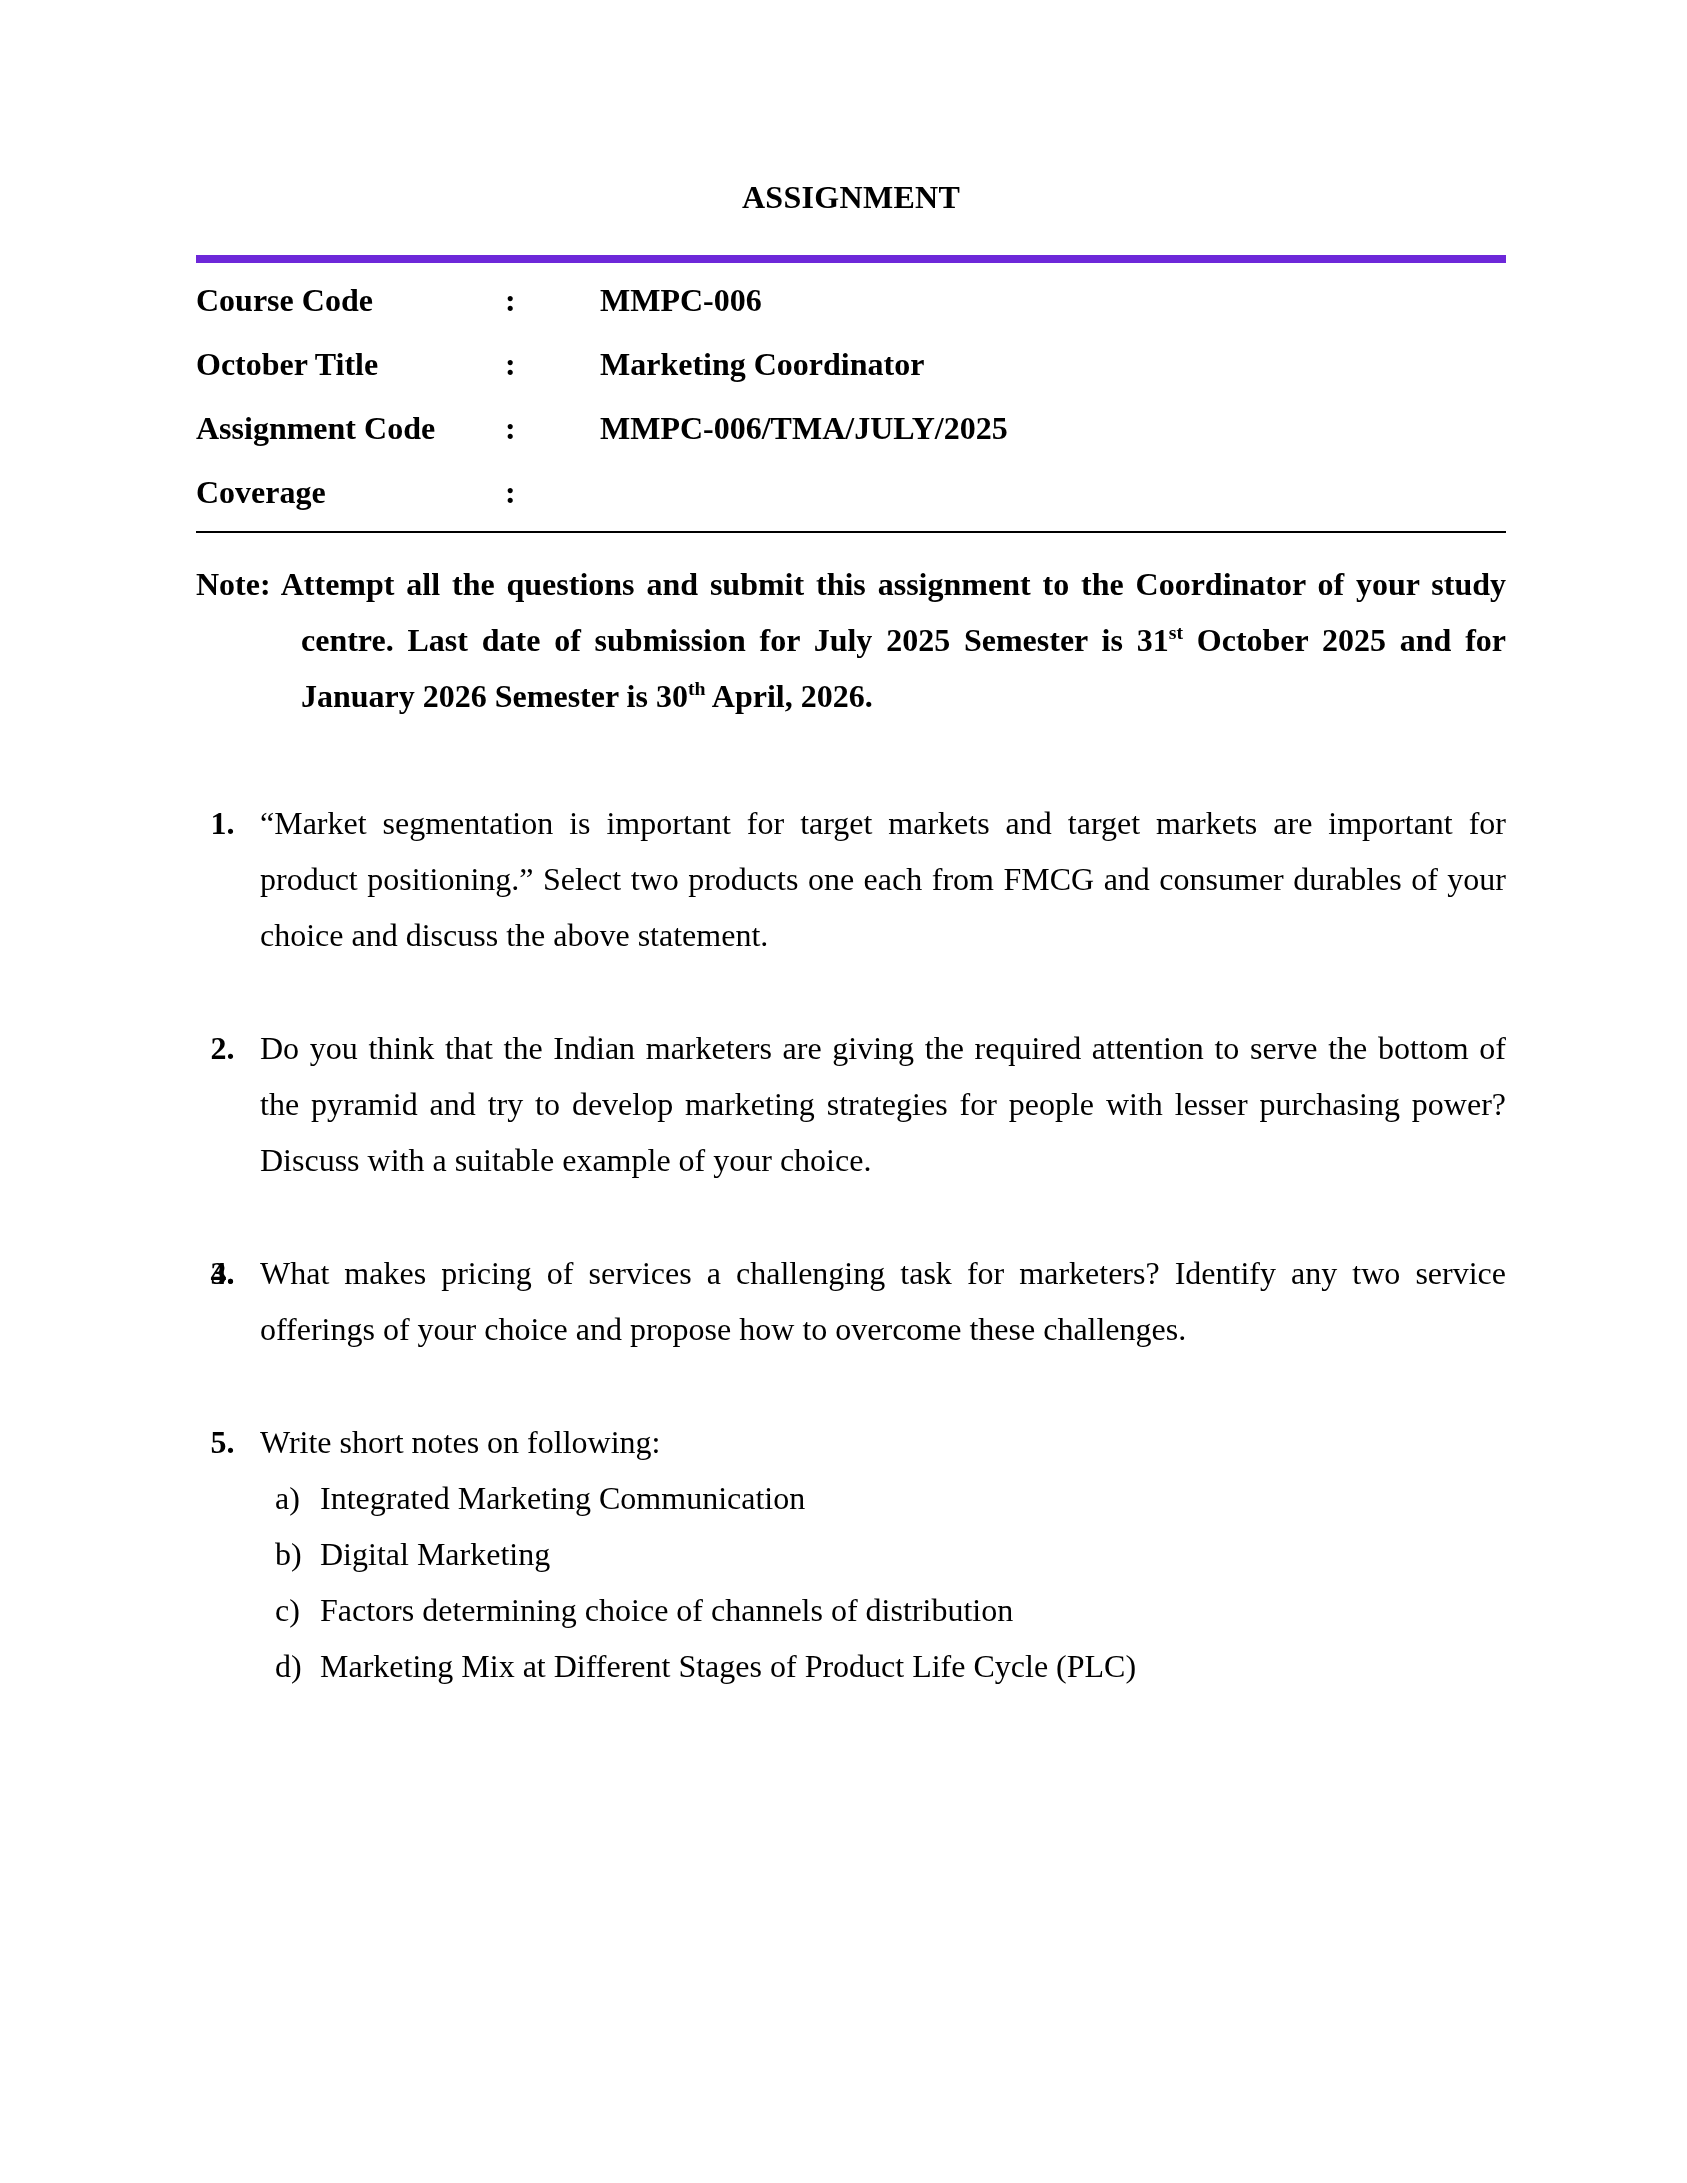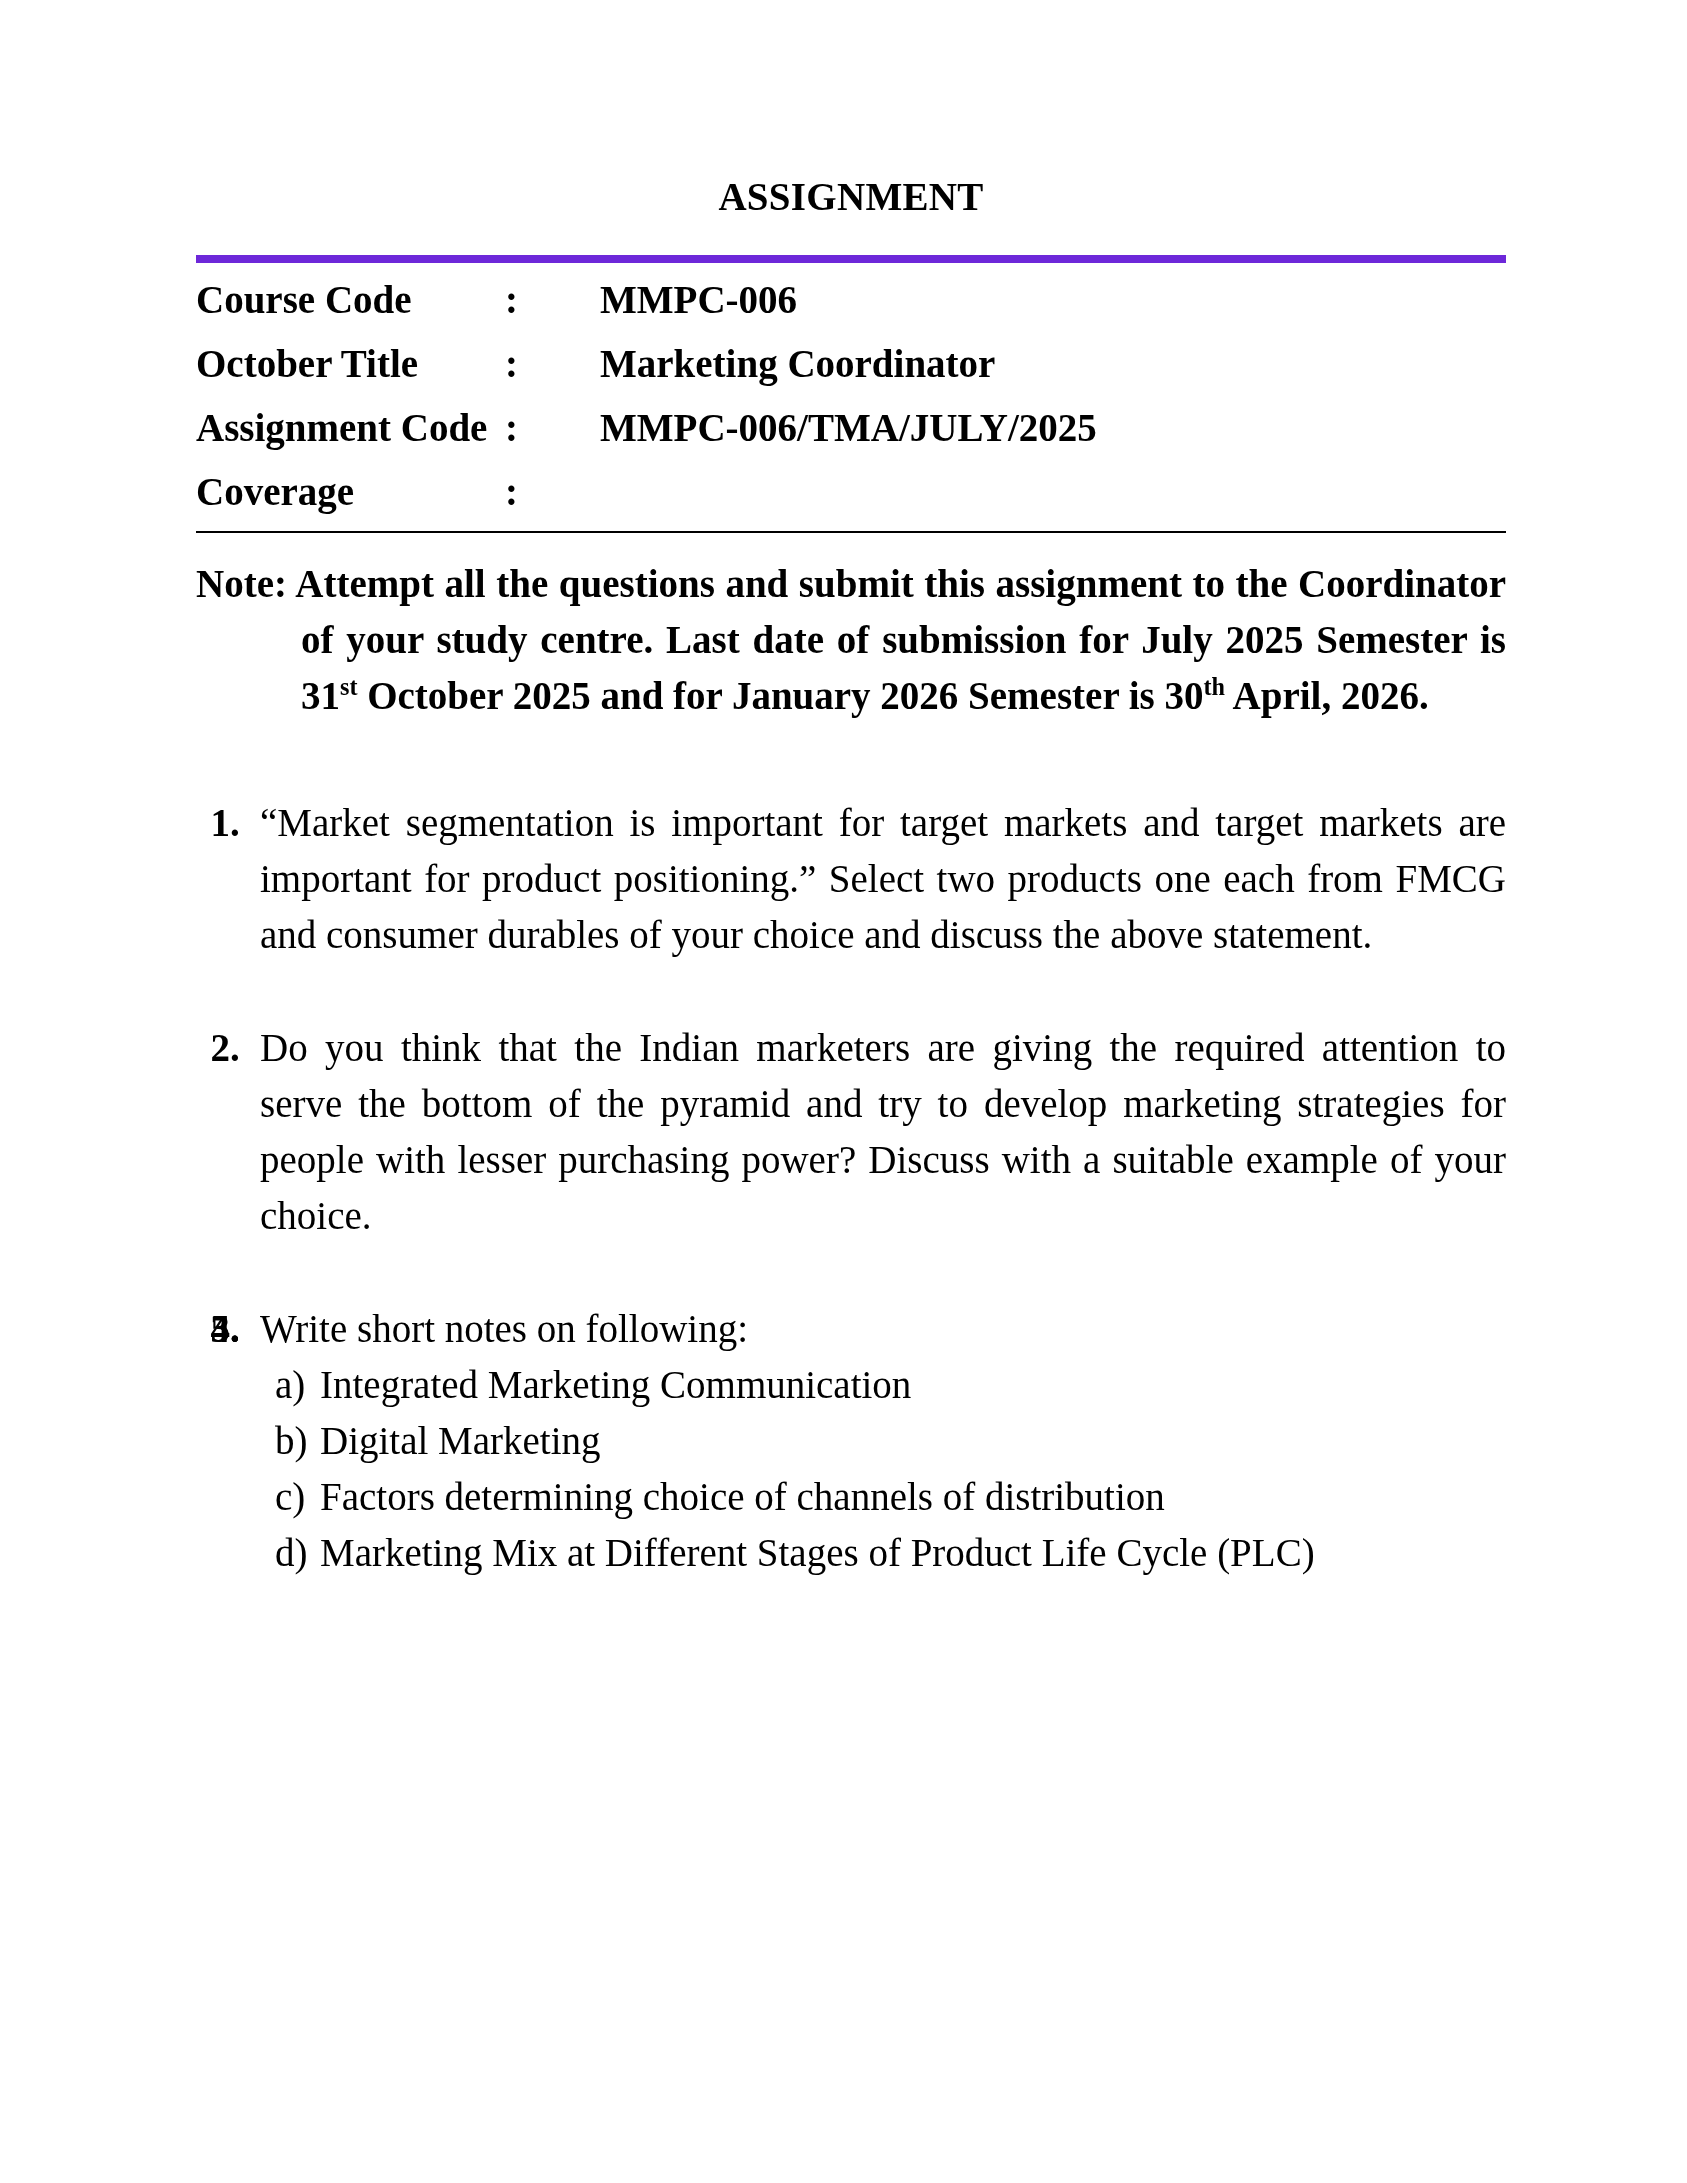--- a/index.html
+++ b/index.html
@@ -4,21 +4,21 @@
 <style>
   * { margin: 0; padding: 0; box-sizing: border-box; }
   html, body { background: #ffffff; }
   .page {
     position: relative;
     width: 1687px;
     height: 2183px;
     background: #ffffff;
     color: #000000;
     font-family: "Liberation Serif", serif;
-    font-size: 39px;
+    font-size: 32px;
     line-height: 56px;
     padding: 169px 181px 0 196px;
     overflow: hidden;
   }
   .doc-title {
     text-align: center;
     font-weight: bold;
     letter-spacing: 0.3px;
     margin-bottom: 30px;
   }
@@ -114,20 +114,21 @@
     <span class="q-num">2.</span>
     <span>Do you think that the Indian marketers are giving the required attention to serve the bottom of the pyramid and try to develop marketing strategies for people with lesser purchasing power? Discuss with a suitable example of your choice.</span>
   </div>
 
   <div class="question">
     <span class="q-num">3.</span>
   </div>
 
   <div class="question">
     <span class="q-num">4.</span>
+    <span>What makes pricing of services a challenging task for marketers? Identify any two service offerings of your choice and propose how to overcome these challenges.</span>
   </div>
 
   <div class="question">
     <span class="q-num">5.</span>
     <span>Write short notes on following:</span>
     <div class="subitems">
       <div class="subitem">
         <span class="sub-marker">a)</span>
         <span>Integrated Marketing Communication</span>
       </div>

